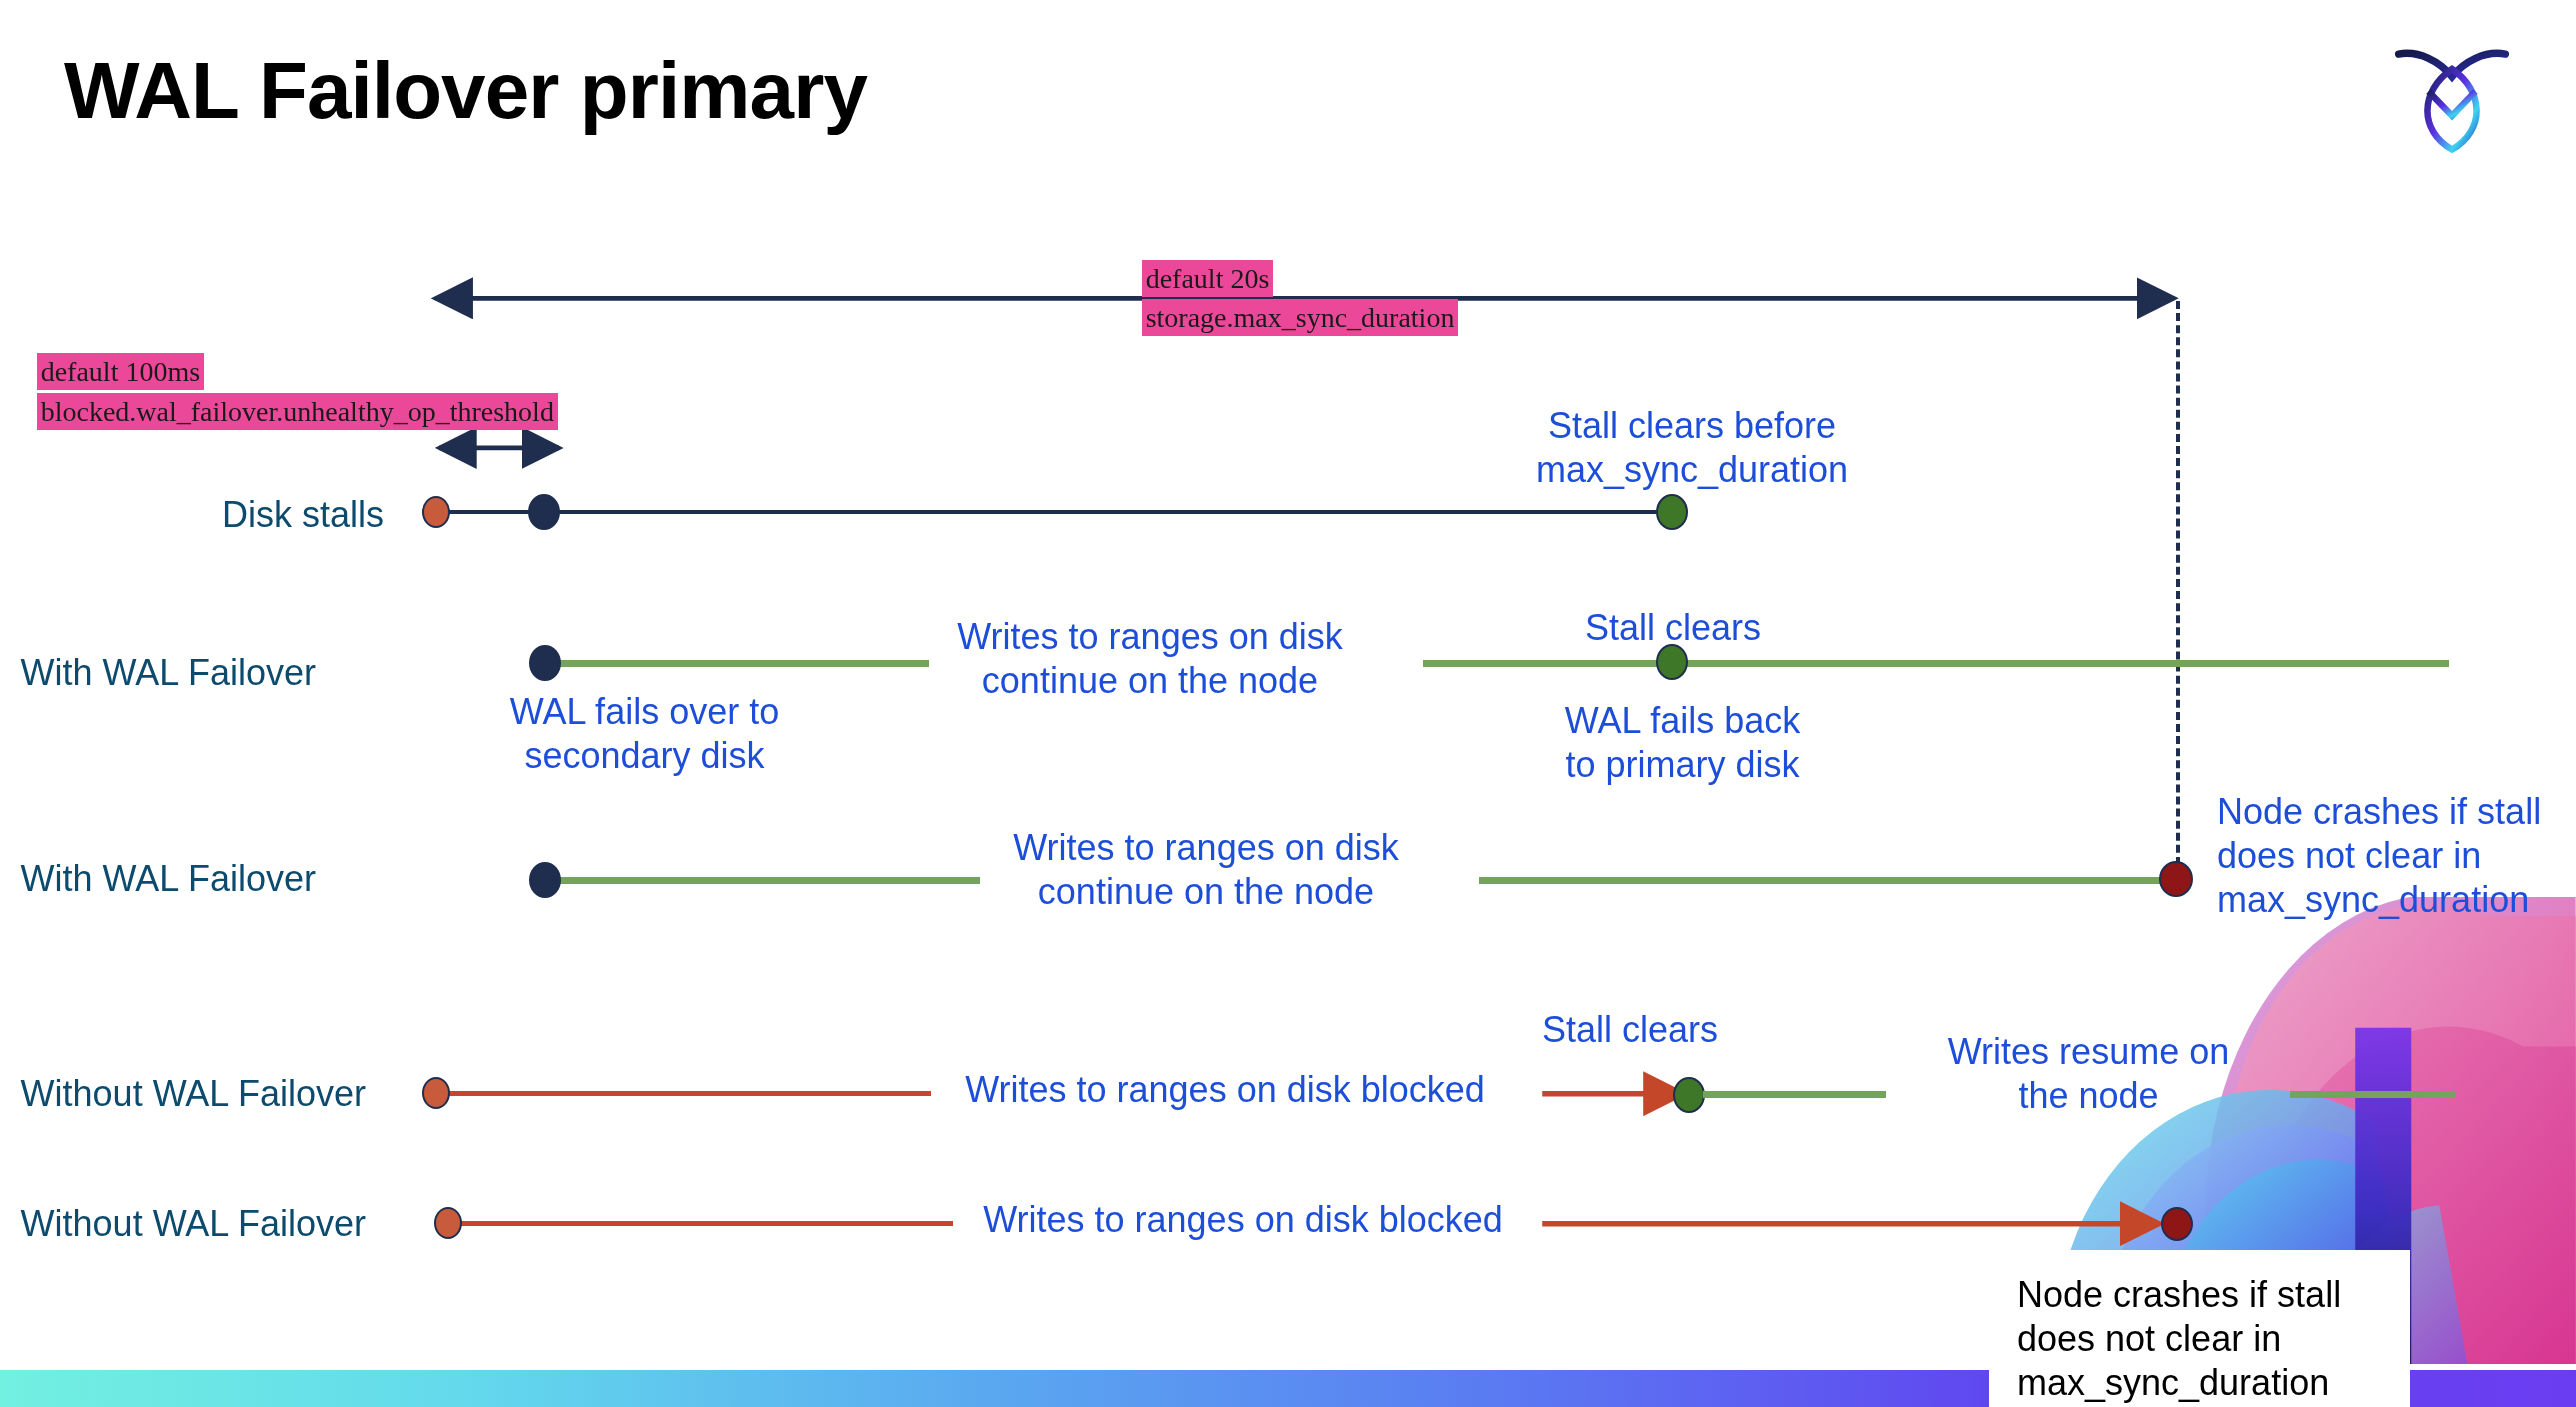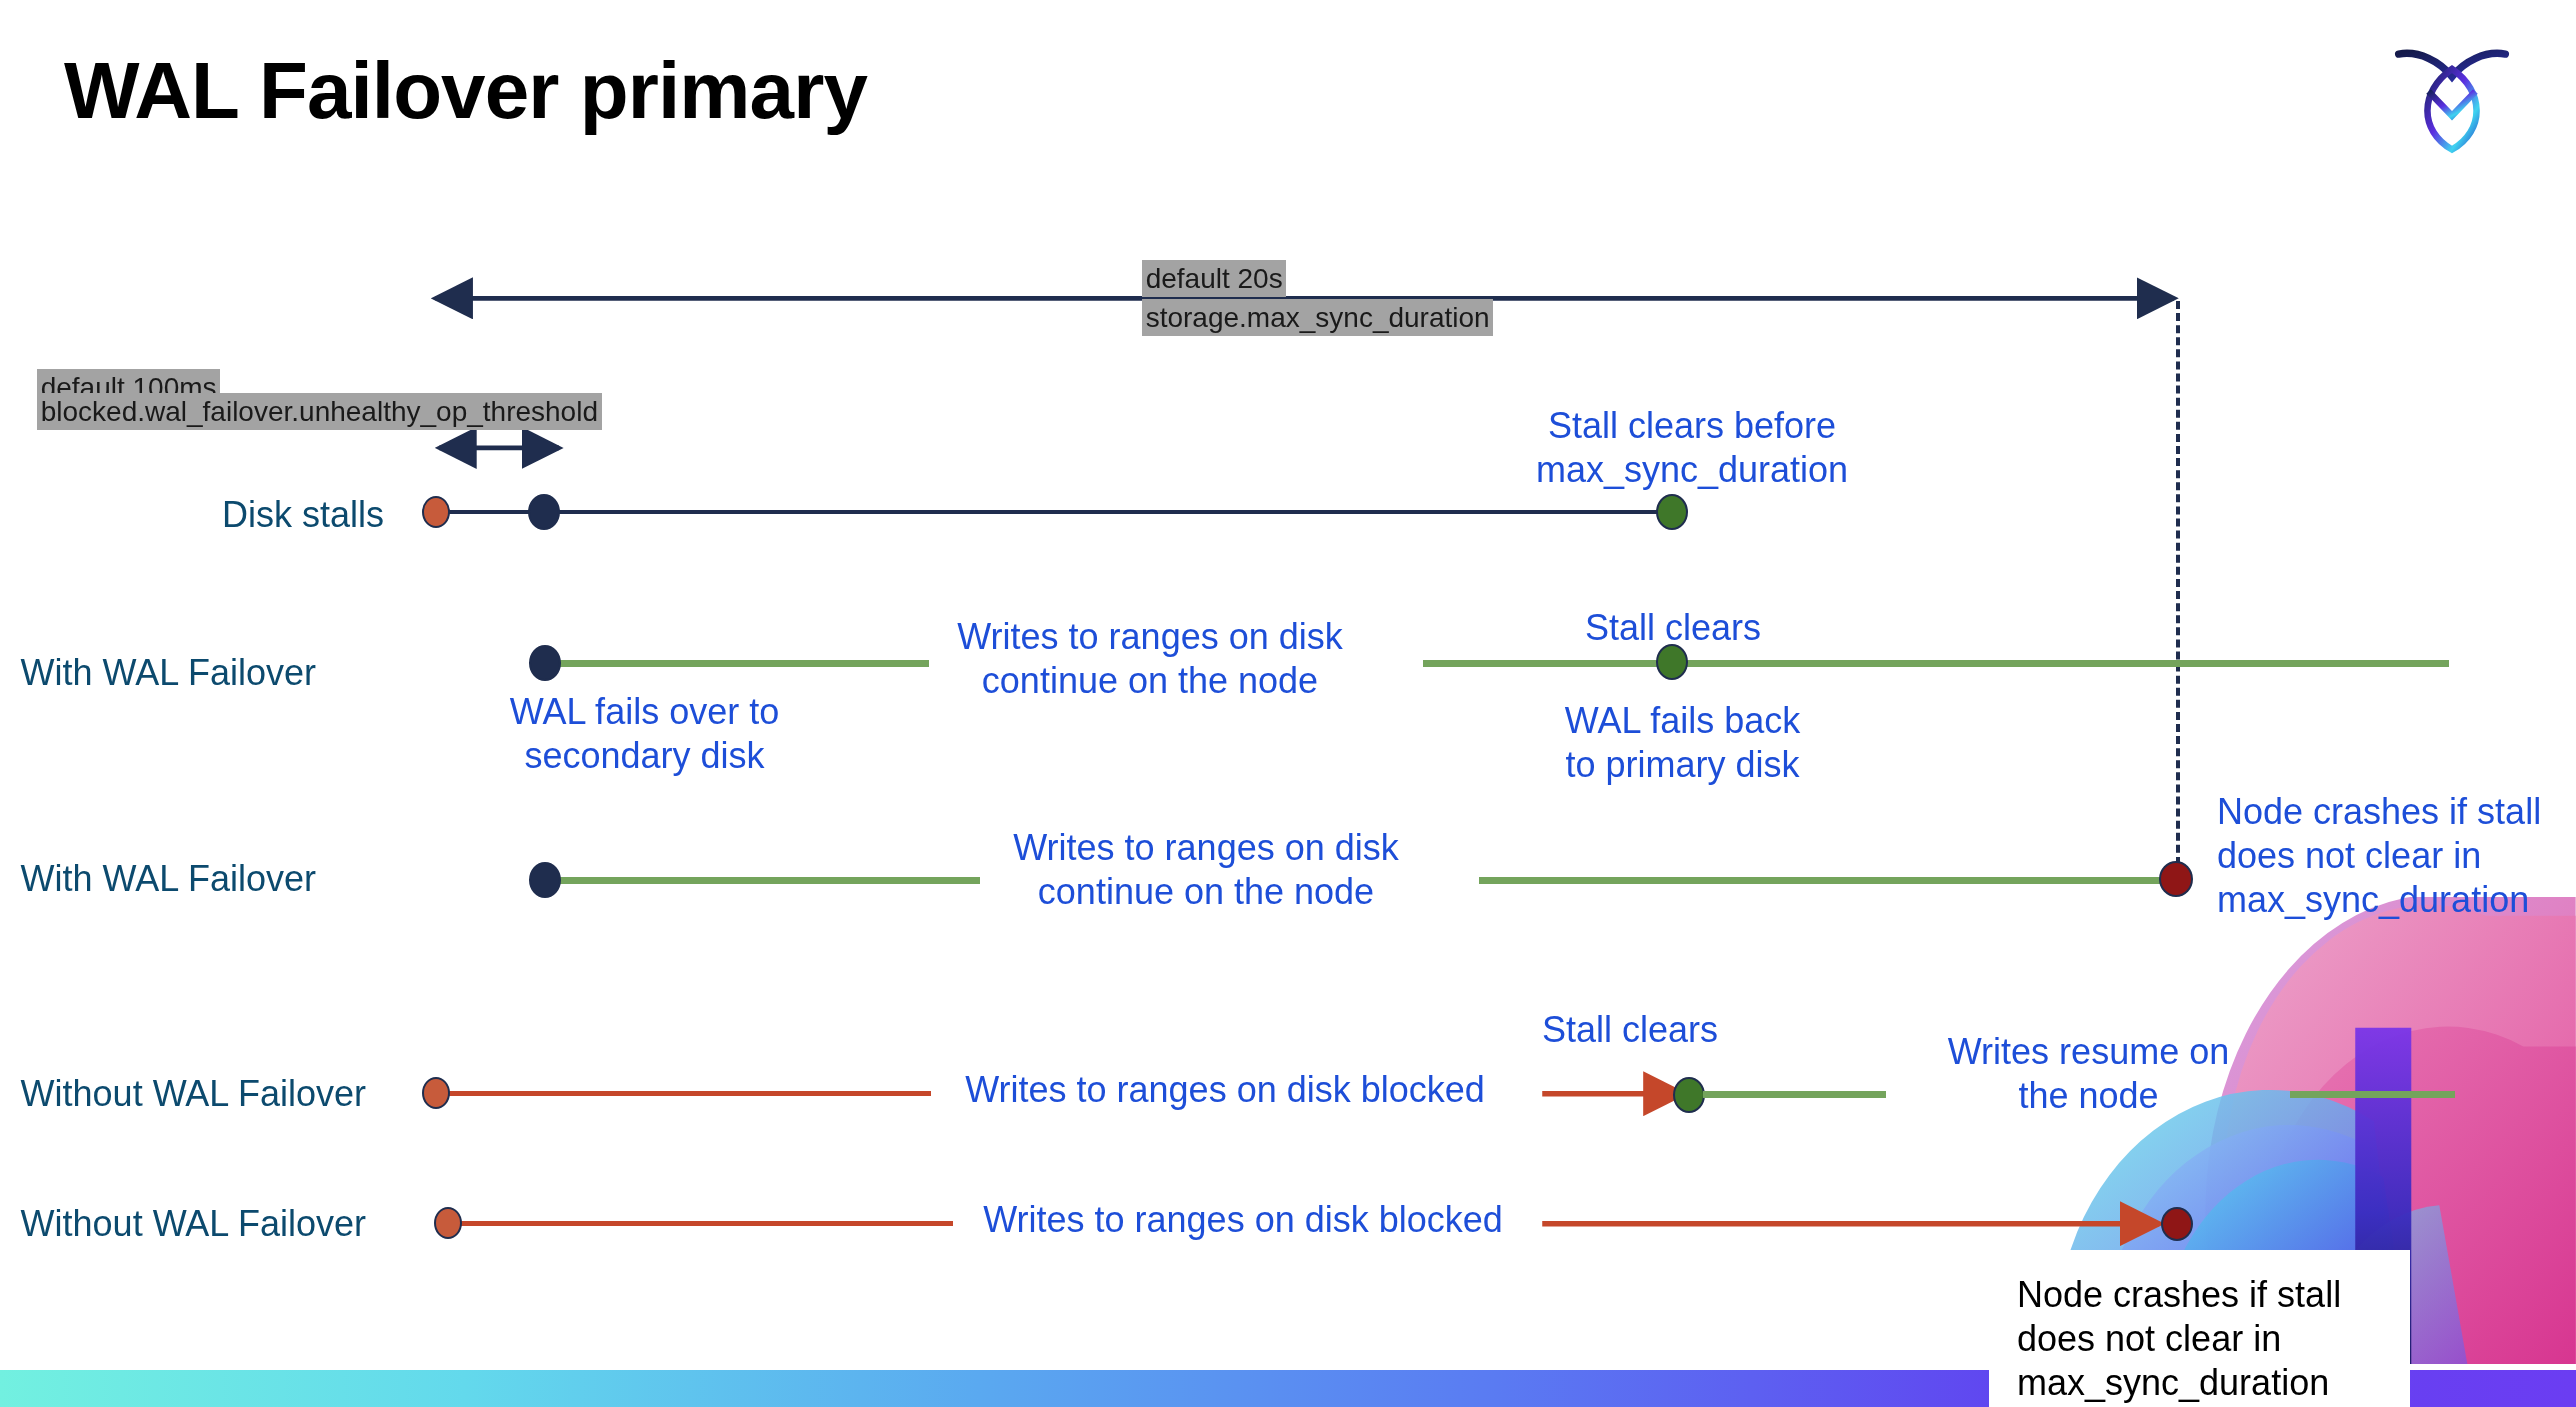--- a/index.html
+++ b/index.html
@@ -53,24 +53,24 @@
     top: 1370px;
     width: 2576px;
     height: 37px;
     background: linear-gradient(90deg,
        #72f0e0 0%, #63d9ec 18%, #5aa9f0 38%,
        #5a7bf2 58%, #6045f0 78%, #6b3df2 100%);
   }
   
   .mono-label {
     position: absolute;
-    font-family: Liberation Sans, sans-serif;
+    font-family: Liberation Serif, serif;
     font-size: 28px;
     color: #1a1a1a;
-    background: #a3a3a3;
+    background: #ec4899;
     padding: 1.9px 3.7px;
     white-space: nowrap;
     line-height: 1.18;
   }
   
   .row-label {
     position: absolute;
     font-size: 36px;
     color: #0c4a6e;
     white-space: nowrap;
@@ -234,21 +234,21 @@
     <line x1="1650" y1="1170" x2="1800" y2="1170" stroke="#c5472a" stroke-width="6" marker-end="url(#red-arrow-r)"></line>
 
     <line x1="1650" y1="1309" x2="2310" y2="1309" stroke="#c5472a" stroke-width="6" marker-end="url(#red-arrow-r)"></line>
   </svg>
 
   <div class="dashed-v" style="left:2176px; top:301px; height:576px;"></div>
 
   <div class="mono-label" style="left:1142px; top:260px;">default 20s</div>
   <div class="mono-label" style="left:1142px; top:299px;">storage.max_sync_duration</div>
 
-  <div class="mono-label" style="left:37px; top:353px;margin-top:16px;">default 100ms</div>
+  <div class="mono-label" style="left:37px; top:353px;">default 100ms</div>
   <div class="mono-label" style="left:37px; top:393px;">blocked.wal_failover.unhealthy_op_threshold</div>
 
   <div class="row-label" style="left:222px; top:494px;">Disk stalls</div>
 
   <div class="seg seg-navy" style="left:436px; top:510px; width:1243px;"></div>
   <div class="dot dot-orange" style="left:422px; top:496px; width:28px; height:32px;"></div>
   <div class="dot dot-navy" style="left:528px; top:494px; width:32px; height:36px;"></div>
   <div class="dot dot-green" style="left:1656px; top:494px; width:32px; height:36px;"></div>
 
   <div class="annot center" style="left:1524px; top:404px; width:336px;">Stall clears before

